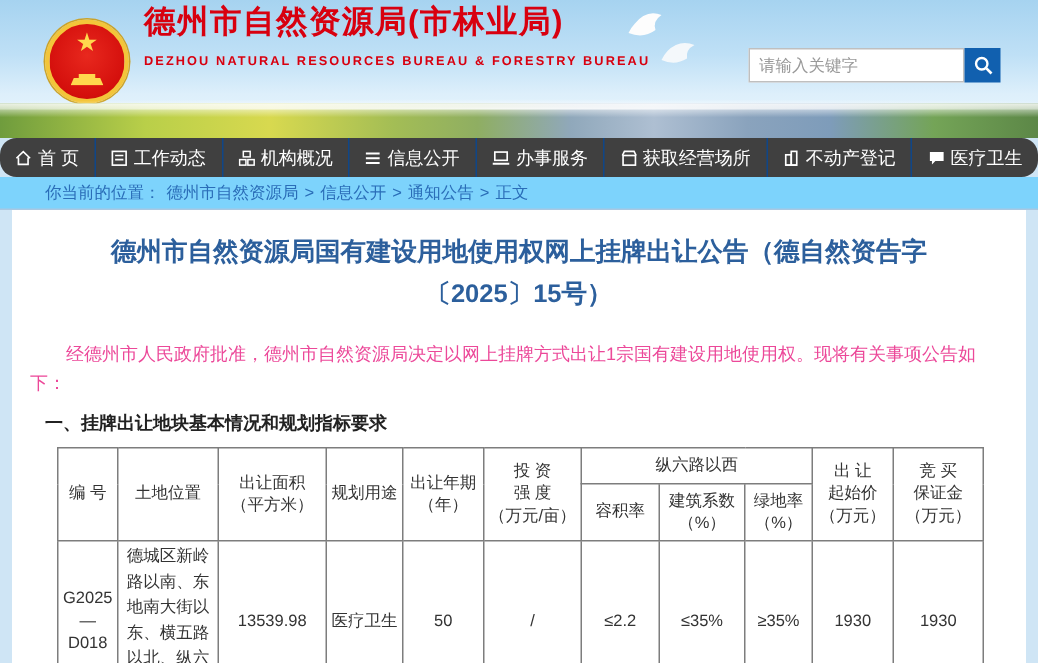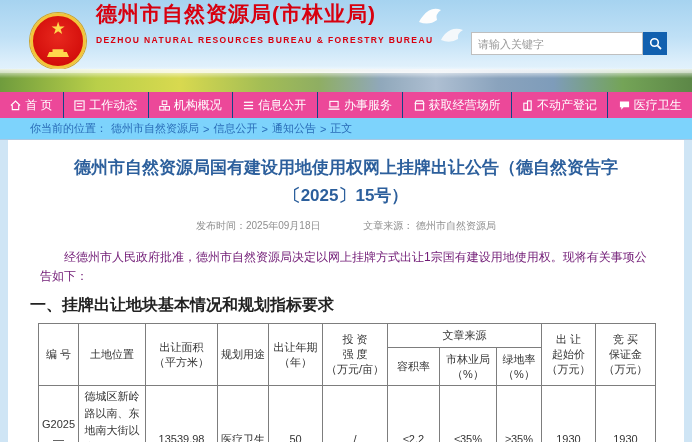--- a/index.html
+++ b/index.html
@@ -15,54 +15,54 @@
   .emblem .star { position:absolute; left:50%; top:4px; transform:translateX(-50%);
     color:#ffd84d; font-size:17px; line-height:17px; }
   .emblem .gate { position:absolute; left:50%; bottom:9px; transform:translateX(-50%);
     width:22px; height:9px; background:#ffd84d;
     clip-path:polygon(0 100%,10% 45%,25% 45%,25% 15%,75% 15%,75% 45%,90% 45%,100% 100%); }
   .titles { position:absolute; left:96px; top:0; }
   .site-title { color:#d8000f; font-size:21px; font-weight:bold; letter-spacing:1px; }
   .site-sub { color:#d8000f; font-size:8.5px; font-weight:bold; letter-spacing:1.4px; margin-top:7px; }
   .doves { position:absolute; left:405px; top:6px; }
   .search { position:absolute; right:25px; top:32px; display:flex; }
-  .search input { width:172px; height:23px; border:1px solid #bfbfbf; background:#fff;
+  .search input { width:144px; height:23px; border:1px solid #bfbfbf; background:#fff;
     font-size:11px; padding:0 6px; color:#333; outline:none; }
   .search input::placeholder { color:#999; }
   .search .btn { width:24px; height:23px; background:#1160af; border:none; cursor:pointer;
     display:flex; align-items:center; justify-content:center; }
   .photo-strip { position:absolute; left:0; bottom:0; width:100%; height:23px;
     background:
       linear-gradient(180deg, rgba(255,255,255,.85) 0%, rgba(255,255,255,0) 40%),
       linear-gradient(90deg,#6f9c3d 0%,#b9cf49 14%,#d8d94f 26%,#a3bd55 38%,#8fae62 46%,
         #90a8bb 55%,#aebfd2 63%,#8aa3bd 72%,#7e9cba 80%,#74a457 90%,#5c8747 100%); }
   .photo-strip::before { content:""; position:absolute; top:-6px; left:0; width:100%; height:10px;
     background:radial-gradient(ellipse 120% 100% at 50% 100%, rgba(255,255,255,.9) 0%, rgba(255,255,255,0) 70%); }
 
   
-  .nav { height:26px; background:#ec4899; display:flex; align-items:stretch; }
+  .nav { height:26px; background:#404040; display:flex; align-items:stretch;border-radius:11px; }
   .nav-item { flex:1 1 auto; display:flex; align-items:center; justify-content:center;
     gap:4px; color:#fff; font-size:12px; cursor:pointer; border-left:1px solid #0f4688;
     white-space:nowrap; padding:0 4px; }
   .nav-item:first-child { border-left:none; }
   .nav-item svg { flex:0 0 auto; }
 
   
   .crumb { height:22px; background:#7dd3fc; border-bottom:1px solid #a9c8e2;
     display:flex; align-items:center; padding-left:30px; font-size:11px; color:#2a6db8; gap:4px; }
   .crumb a { color:#2a6db8; text-decoration:none; cursor:pointer; }
 
   
   .card { background:#fff; margin:0 8px; height:371px; padding-top:10px; }
   .art-title { text-align:center; color:#2c5f9c; font-weight:bold; font-size:17px;
     line-height:28px; padding:4px 40px 2px; }
   .meta { text-align:center; font-size:10px; color:#8f8f8f; margin-top:7px; }
   .meta span { margin:0 20px; }
-  .intro { margin:15px 32px 0; font-size:12px; color:#701a75; text-indent:24px; line-height:19px; }
-  .sec-title { margin:9px 22px 0; font-size:16px; font-weight:bold; color:#222; }
+  .intro { margin:15px 12px 0; font-size:12px; color:#ec4899; text-indent:24px; line-height:19px; }
+  .sec-title { margin:9px 22px 0; font-size:12px; font-weight:bold; color:#222; }
 
   
   table { border-collapse:collapse; margin:7px 0 0 30px; table-layout:fixed; }
   th,td { border:1px solid #7d7d7d; font-size:11px; font-weight:normal; color:#333;
     text-align:center; vertical-align:middle; padding:1px 2px; line-height:15px; }
   .pre { white-space:pre-line; }
   .h1row th { height:24px; }
   .h2row th { height:38px; }
   .datarow td { height:86px; }
   td.loc { padding:2px 5px; line-height:17px; }
@@ -164,24 +164,20 @@
   <span>&gt;</span>
   <a>信息公开</a>
   <span>&gt;</span>
   <a>通知公告</a>
   <span>&gt;</span>
   <a>正文</a>
 </div>
 
 <div class="card">
   <div class="art-title">德州市自然资源局国有建设用地使用权网上挂牌出让公告（德自然资告字〔2025〕15号）</div>
-  <div class="meta">
-    <span>发布时间：2025年09月18日</span>
-    <span>文章来源： 德州市自然资源局</span>
-  </div>
   <p class="intro">经德州市人民政府批准，德州市自然资源局决定以网上挂牌方式出让1宗国有建设用地使用权。现将有关事项公告如下：</p>
   <div class="sec-title">一、挂牌出让地块基本情况和规划指标要求</div>
 
   <table>
     <colgroup>
       <col style="width:40px">
         <col style="width:67px">
         <col style="width:72px">
         <col style="width:51px">
       <col style="width:54px">
@@ -197,31 +193,31 @@
       <th rowspan="2" class="pre">编 号</th>
       <th rowspan="2" class="pre">土地位置</th>
       <th rowspan="2" class="pre">出让面积
 （平方米）</th>
       <th rowspan="2" class="pre">规划用途</th>
       <th rowspan="2" class="pre">出让年期
 （年）</th>
       <th rowspan="2" class="pre">投 资
 强 度
 （万元/亩）</th>
-      <th colspan="3">文章来源</th>
+      <th colspan="3">纵六路以西</th>
       <th rowspan="2" class="pre">出 让
 起始价
 （万元）</th>
       <th rowspan="2" class="pre">竞 买
 保证金
 （万元）</th>
     </tr>
     <tr class="h2row">
       <th class="pre">容积率</th>
-      <th class="pre">市林业局
+      <th class="pre">建筑系数
 （%）</th>
       <th class="pre">绿地率
 （%）</th>
     </tr>
     <tr class="datarow">
       <td class="pre">G2025—
 D018</td>
       <td class="loc">德城区新岭路以南、东地南大街以东、横五路以北、纵六路以西</td>
       <td>13539.98</td>
       <td>医疗卫生</td>

